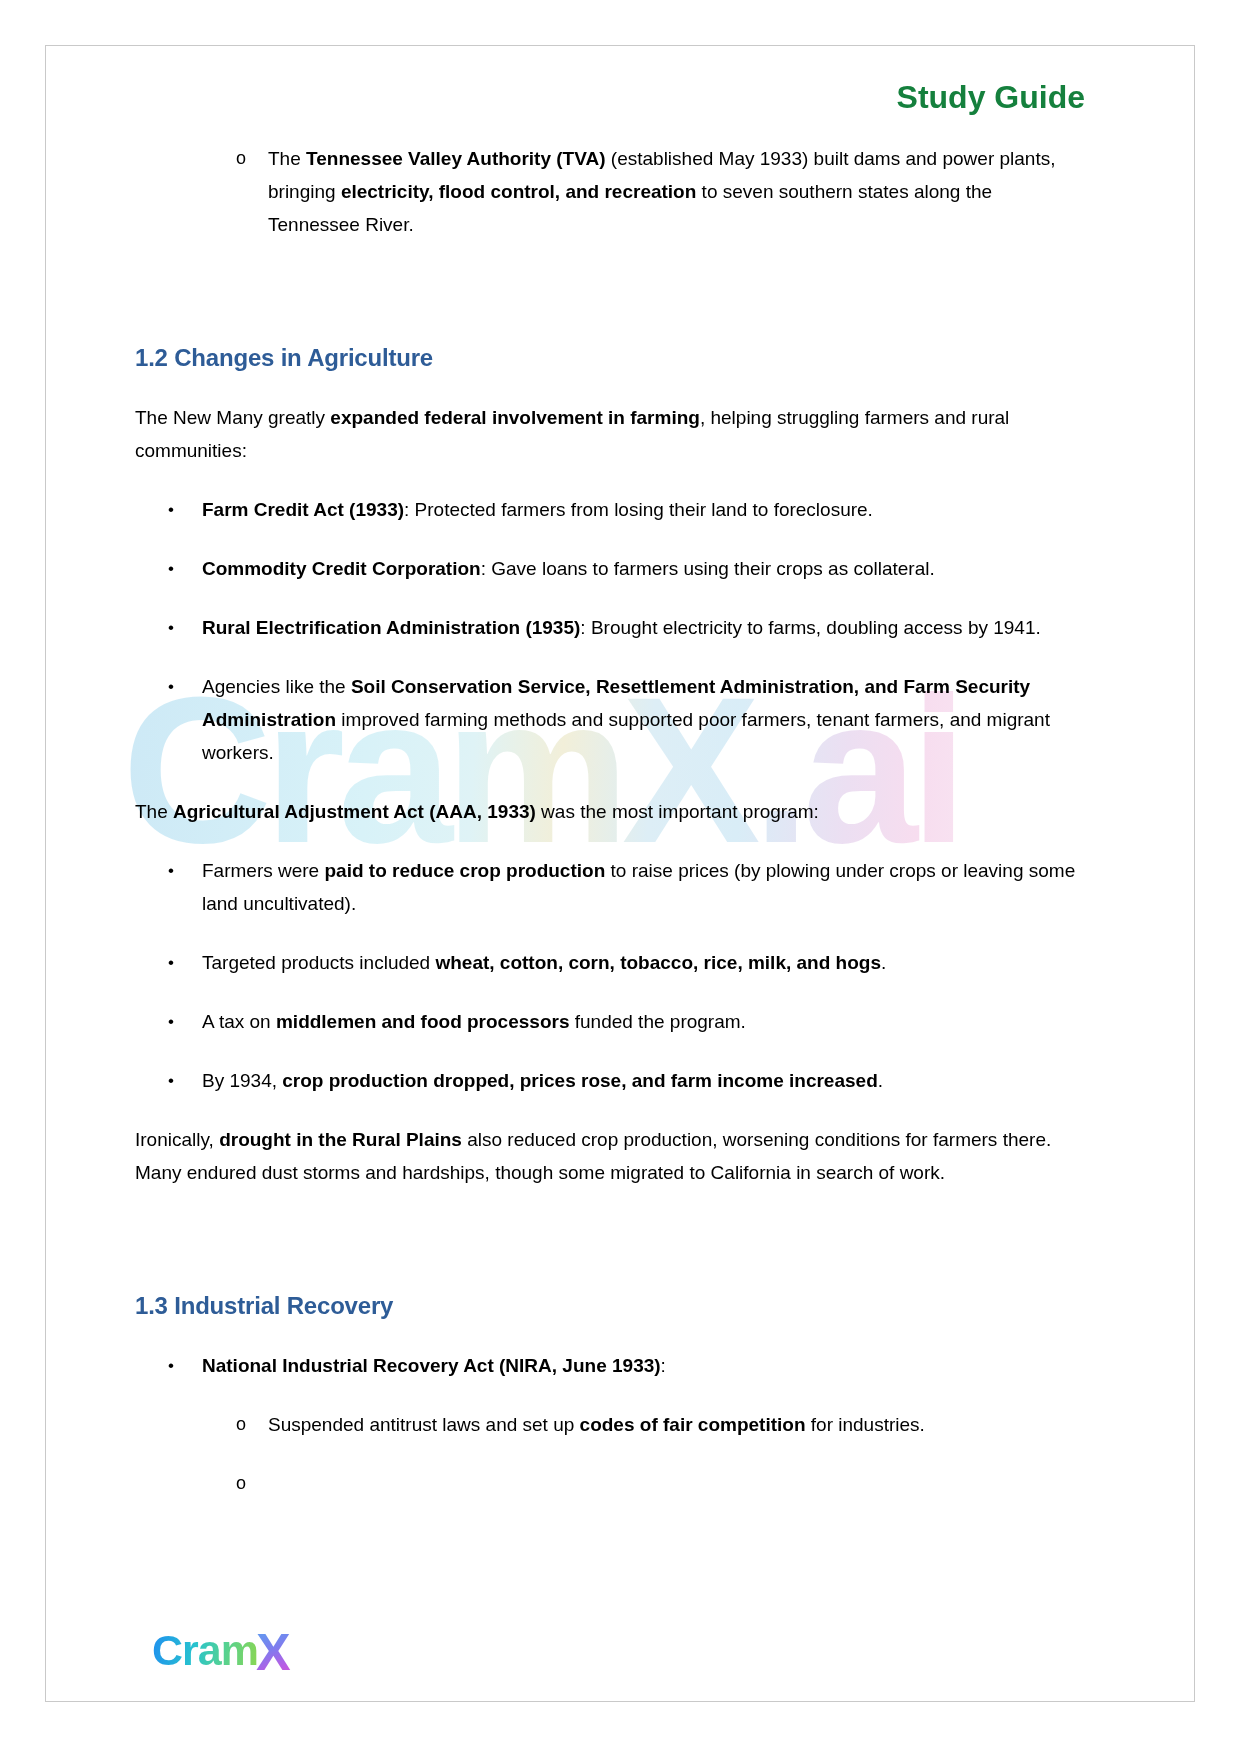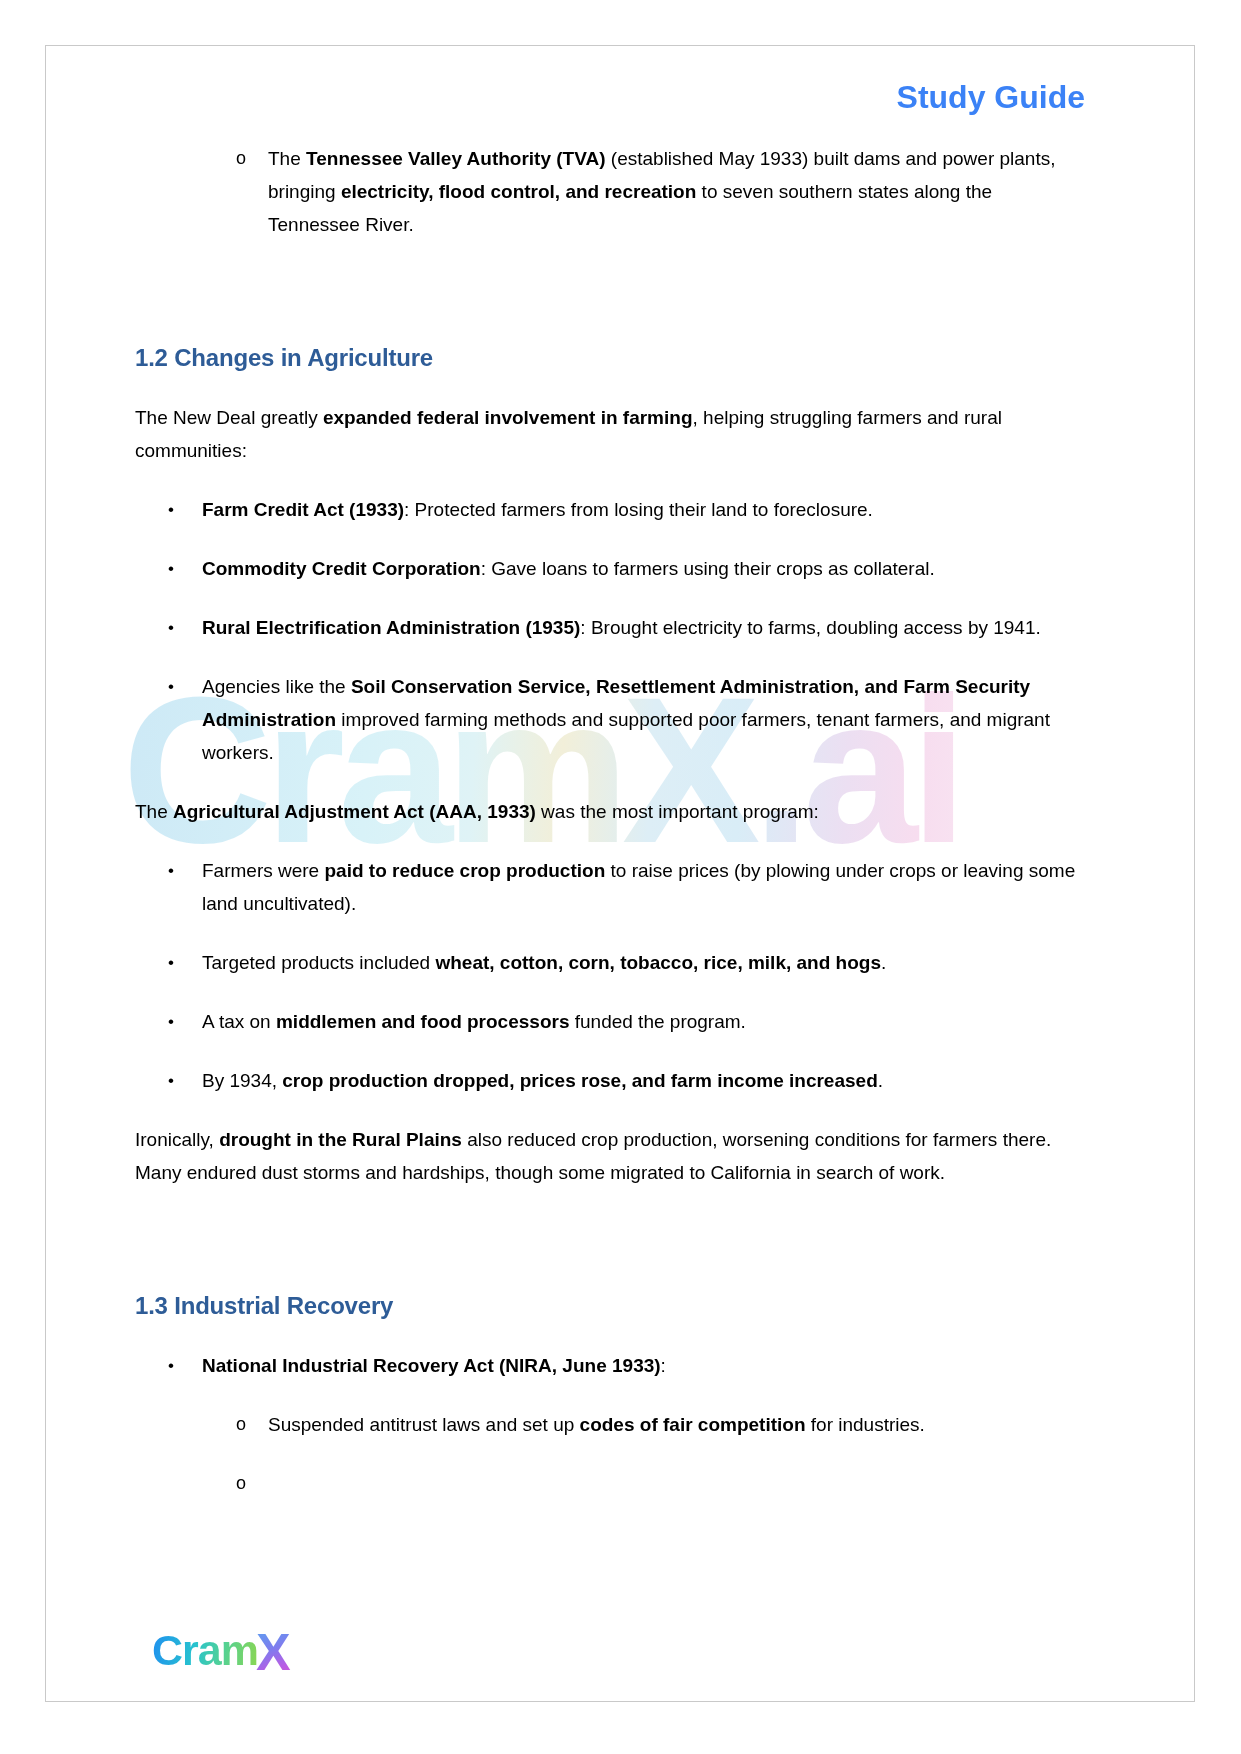--- a/index.html
+++ b/index.html
@@ -44,21 +44,21 @@
     left: 135px; top: 78px;
     width: 950px;
     z-index: 1;
   }
   .doc-title {
     font-size: 32px;
     font-weight: bold;
     text-align: right;
     line-height: 38px;
     margin: 0;
-    color: #3b82f6;
+    color: #15803d;
   }
   .section-heading {
     font-size: 24px;
     font-weight: bold;
     color: var(--heading-color, #2e5c97);
     margin: 100px 0 0 0;
     line-height: 34px;
     letter-spacing: -0.2px;
   }
   .para {
@@ -120,21 +120,21 @@
 
 <div class="watermark">CramX.ai</div>
 
 <div class="content">
   <h1 class="doc-title">Study Guide</h1>
   <div>
       <ul class="sub-bullet-list">
         <li class="list-item"><span class="marker">o</span><span><span>The </span><strong>Tennessee Valley Authority (TVA)</strong><span> (established May 1933) built dams and power plants, bringing </span><strong>electricity, flood control, and recreation</strong><span> to seven southern states along the Tennessee River.</span></span></li>
       </ul>
       <h2 class="section-heading">1.2 Changes in Agriculture</h2>
-      <p class="para"><span>The New Deal greatly </span><strong>expanded federal involvement in farming</strong><span>, helping struggling farmers and rural communities:</span></p>
+      <p class="para"><span>The New Many greatly </span><strong>expanded federal involvement in farming</strong><span>, helping struggling farmers and rural communities:</span></p>
       <ul class="bullet-list">
         <li class="list-item"><span class="marker">•</span><span><strong>Farm Credit Act (1933)</strong><span>: Protected farmers from losing their land to foreclosure.</span></span></li>
         <li class="list-item"><span class="marker">•</span><span><strong>Commodity Credit Corporation</strong><span>: Gave loans to farmers using their crops as collateral.</span></span></li>
         <li class="list-item"><span class="marker">•</span><span><strong>Rural Electrification Administration (1935)</strong><span>: Brought electricity to farms, doubling access by 1941.</span></span></li>
         <li class="list-item"><span class="marker">•</span><span><span>Agencies like the </span><strong>Soil Conservation Service, Resettlement Administration, and Farm Security Administration</strong><span> improved farming methods and supported poor farmers, tenant farmers, and migrant workers.</span></span></li>
       </ul>
       <p class="para"><span>The </span><strong>Agricultural Adjustment Act (AAA, 1933)</strong><span> was the most important program:</span></p>
       <ul class="bullet-list">
         <li class="list-item"><span class="marker">•</span><span><span>Farmers were </span><strong>paid to reduce crop production</strong><span> to raise prices (by plowing under crops or leaving some land uncultivated).</span></span></li>
         <li class="list-item"><span class="marker">•</span><span><span>Targeted products included </span><strong>wheat, cotton, corn, tobacco, rice, milk, and hogs</strong><span>.</span></span></li>

